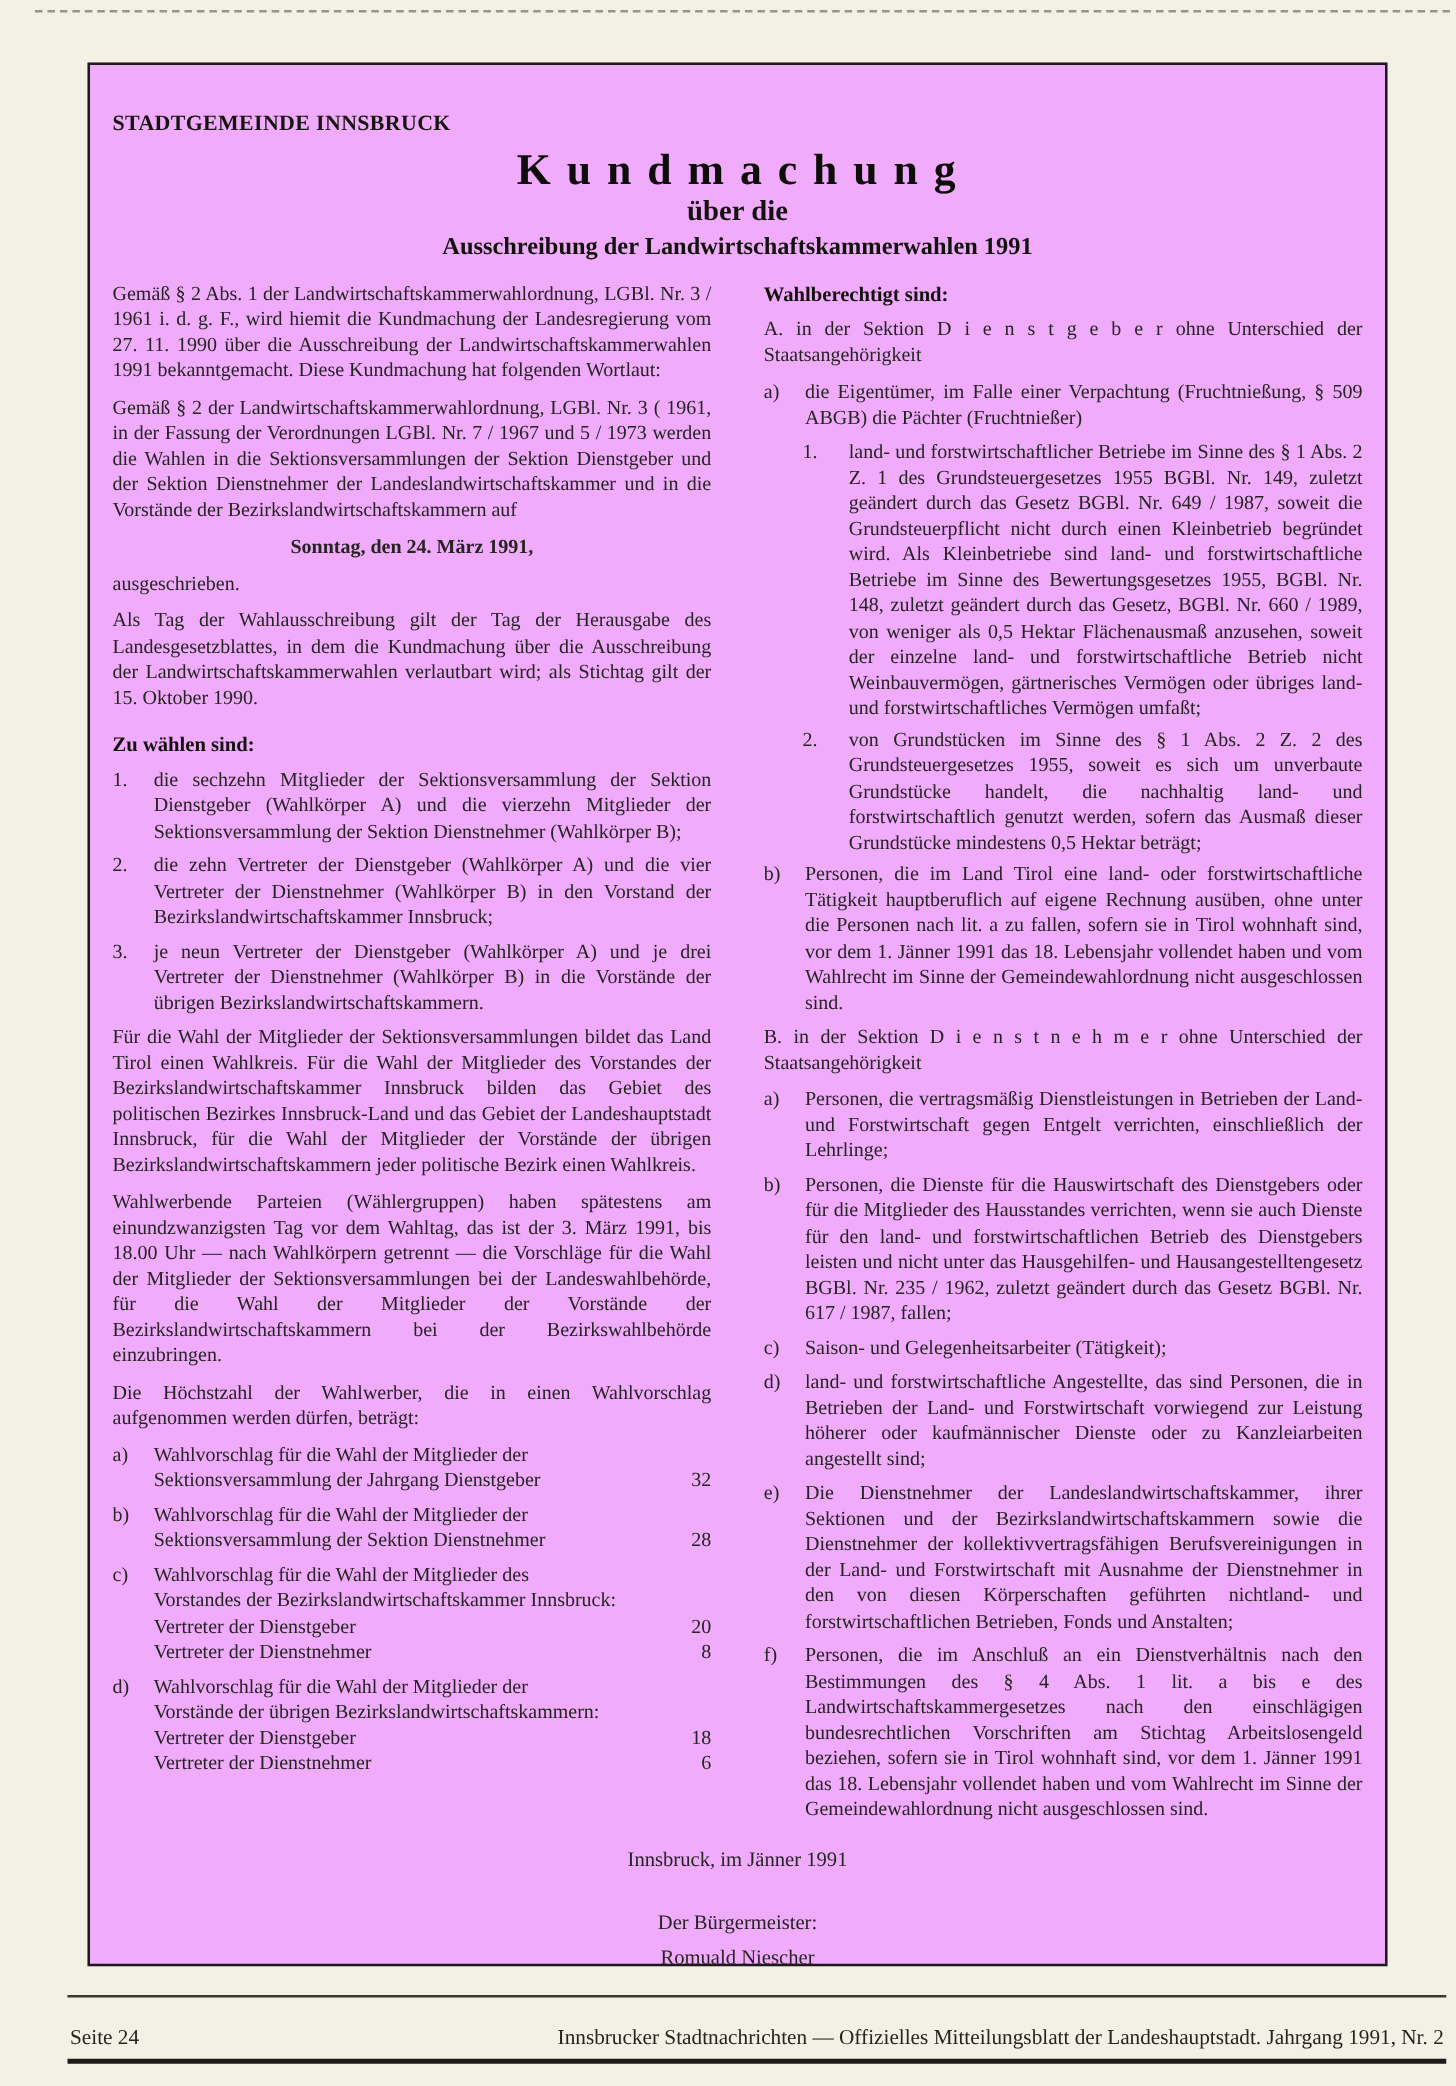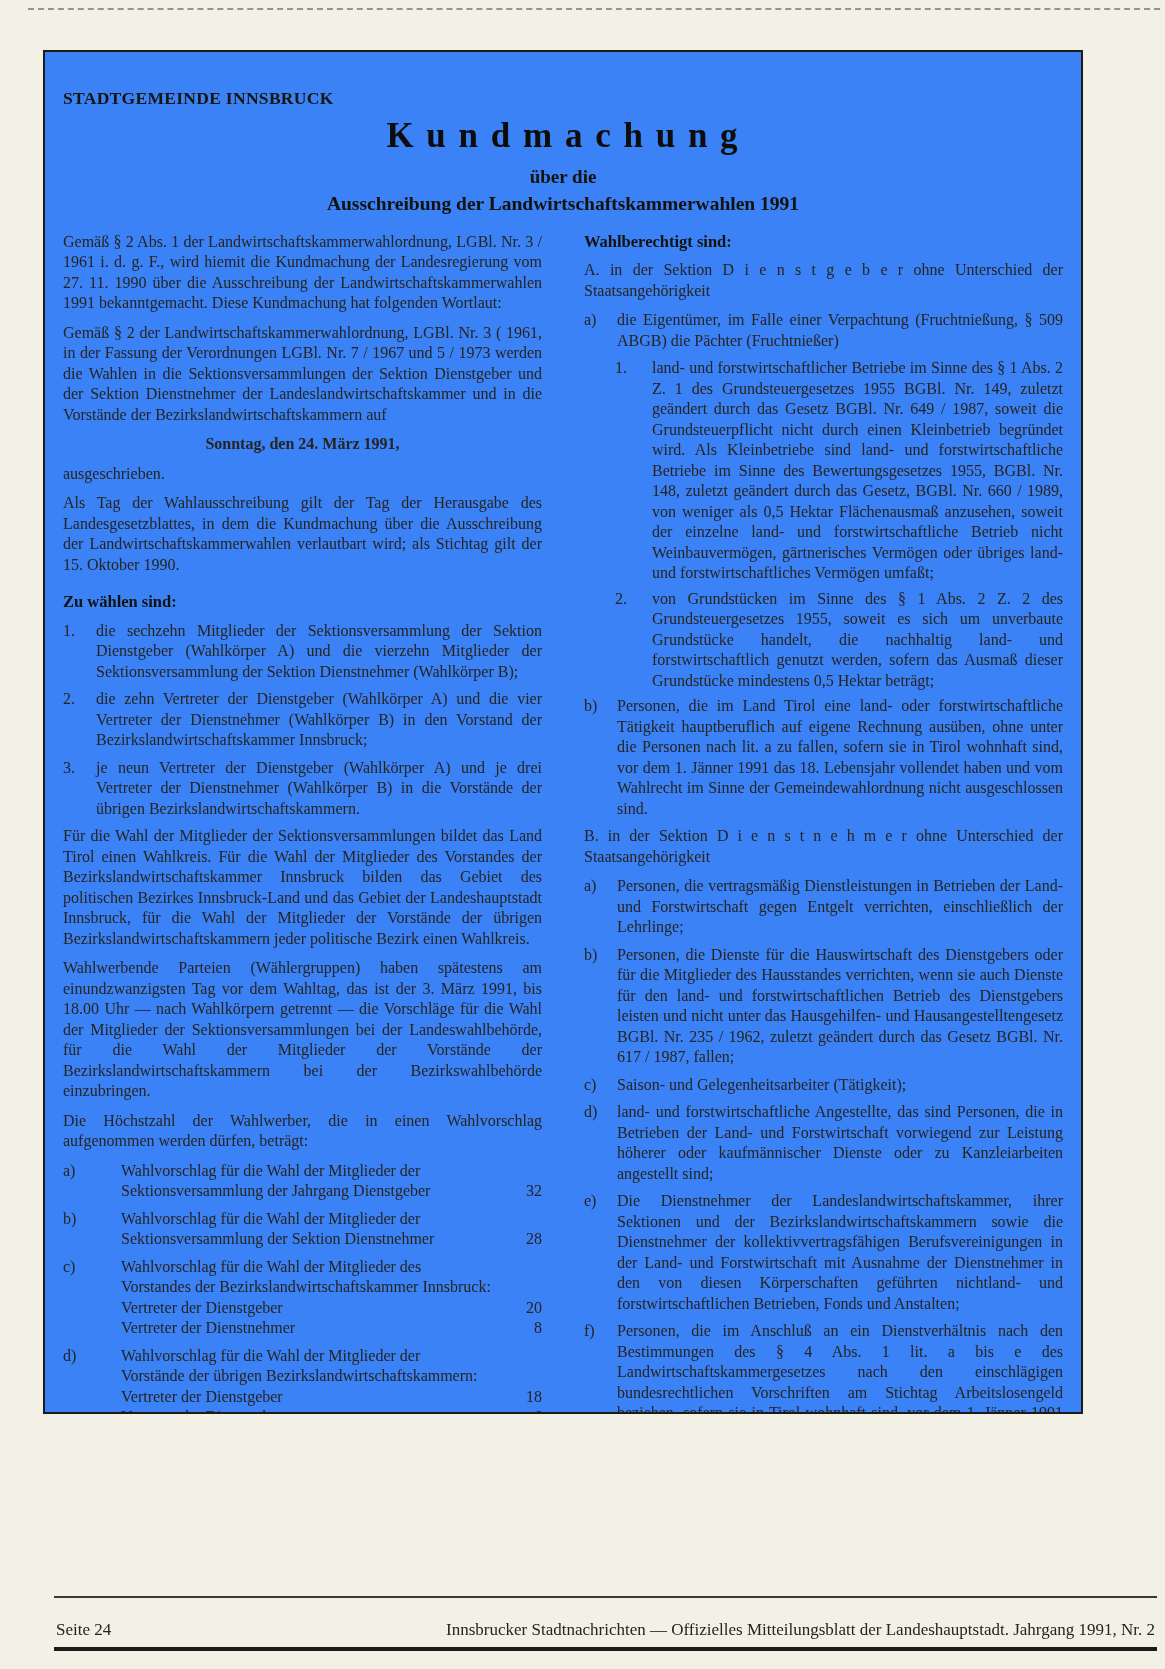--- a/index.html
+++ b/index.html
@@ -9,55 +9,55 @@
     background:#f3f0e6;
     font-family:"Liberation Serif", serif;
     color:#262420;
     overflow:hidden;
   }
   .cut-line{
     position:absolute;top:8px;left:28px;right:5px;
     border-top:2px dashed #97948a;
   }
   .frame{
-    position:absolute;left:43px;top:50px;
-    width:1040px;height:1364px;
+    position:absolute;left:70px;top:50px;
+    width:1040px;height:1523px;
     border:2.5px solid #1c1b18;
     box-sizing:border-box;
     padding:36px 18px 0 18px;
     overflow:hidden;
-    background:#3b82f6;
+    background:#f0abfc;
   }
   .agency{
     font-weight:bold;font-size:17.5px;letter-spacing:0.3px;
     line-height:1.2;color:#17150f;
   }
   .doc-title{
     margin-top:8px;text-align:center;
     font-size:35px;font-weight:bold;color:#0e0d0a;
     letter-spacing:2px;line-height:1.1;
   }
-  .doc-sub1{margin-top:10px;text-align:center;font-size:19px;font-weight:bold;color:#14120d;}
+  .doc-sub1{text-align:center;font-size:23px;font-weight:bold;color:#14120d;}
   .doc-sub2{margin-top:5px;text-align:center;font-size:19.5px;font-weight:bold;color:#14120d;}
   .columns{
     display:flex;gap:42px;margin-top:17px;
     font-size:16px;line-height:20.5px;
   }
   .col{flex:1 1 0;min-width:0;}
   .col p{margin:0 0 9px 0;text-align:justify;}
   .col p.nojust{text-align:left;}
   .center{text-align:center !important;}
   .bold{font-weight:bold;}
   .sec-heading{font-weight:bold;font-size:16.5px;margin:17px 0 8px 0;color:#14120d;}
   .item{display:flex;margin:0 0 7px 0;}
   .item .marker{flex:0 0 33px;}
   .item .body{flex:1 1 auto;min-width:0;text-align:justify;}
   .item.sub{margin-left:31px;margin-bottom:5px;}
   .item.sub .marker{flex:0 0 37px;}
-  .vline{display:flex;justify-content:space-between;text-align:left;margin-left:25px;}
+  .vline{display:flex;justify-content:space-between;text-align:left;}
   .vline .num{padding-left:8px;}
   .signature{margin-top:12px;text-align:center;font-size:16.5px;}
   .signature .sig-place{margin:0 0 0 0;}
   .signature .sig-role{margin-top:30px;}
   .signature .sig-name{margin-top:8px;}
   .footer{
     position:absolute;left:54px;right:8px;top:1596px;
     border-top:2px solid #3a382f;
     border-bottom:4px solid #1c1b18;
     padding:22px 2px 7px 2px;

